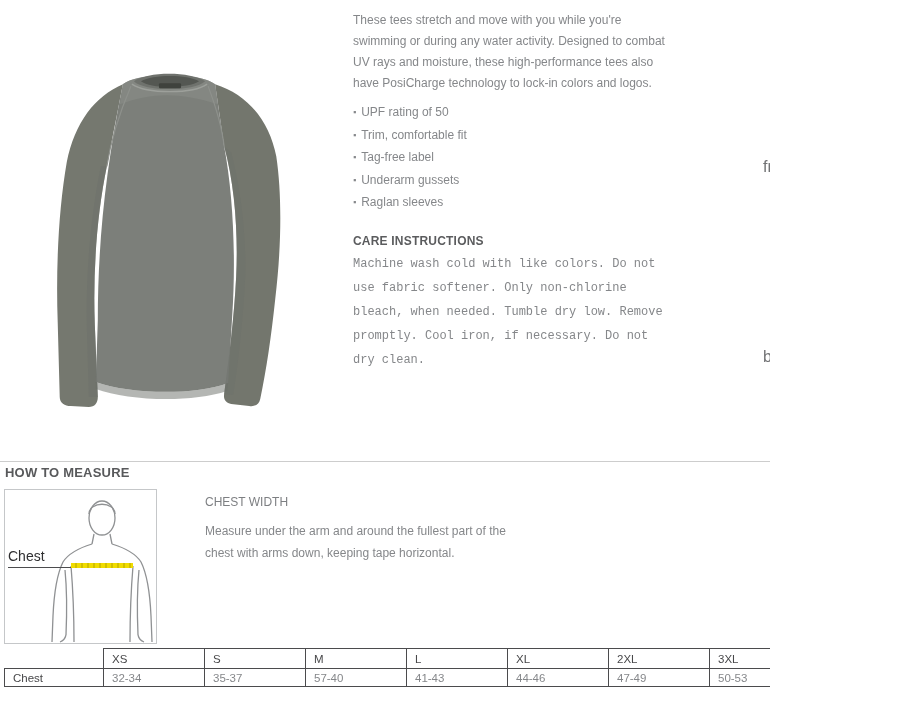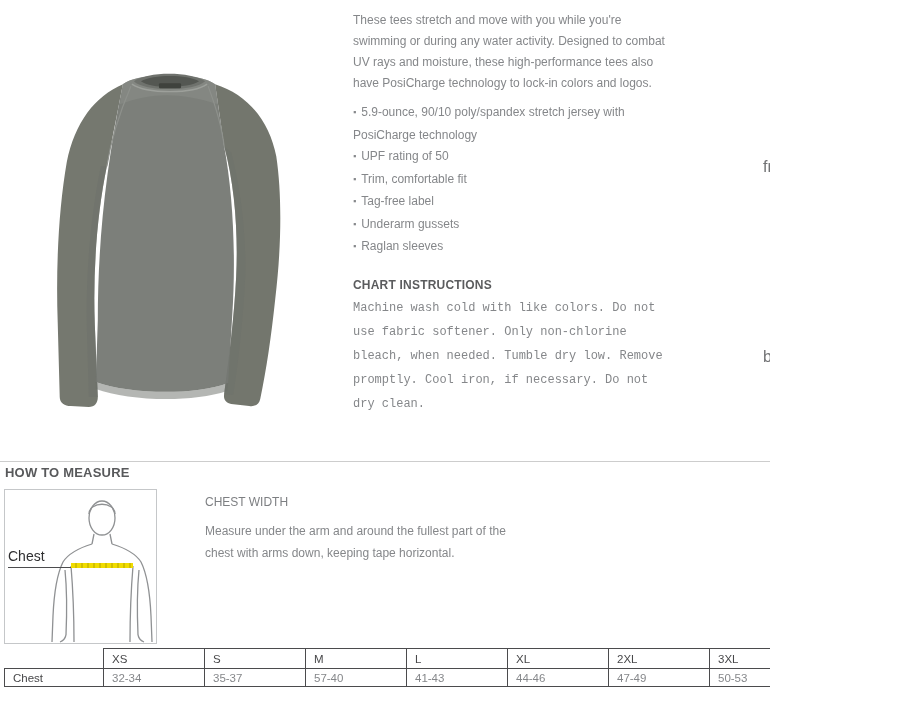--- a/index.html
+++ b/index.html
@@ -61,28 +61,27 @@
       <path fill="#545752" d="M122,57 C134,50 168,50 180,57 C170,64 132,65 122,57 Z"></path>
       <rect x="140" y="59" width="22" height="5" rx="1" fill="#3f423d"></rect>
       <path fill="none" stroke="#9da09b" stroke-width="1.4" d="M113,60 C128,70 174,70 188,60"></path>
       <path fill="none" stroke="#8e918c" stroke-width="1.2" d="M112,62 C100,90 92,116 88,142 M189,62 C198,86 203,104 205,122"></path>
     </svg>
   </div>
 
   <div class="desc">
     <p class="intro">These tees stretch and move with you while you're swimming or during any water activity. Designed to combat UV rays and moisture, these high-performance tees also have PosiCharge technology to lock-in colors and logos.</p>
     <ul class="features">
-      <li><span class="blt">▪</span><span>5.9-ounce, 90/10 poly/spandex stretch jersey with PosiCharge technology</span></li>
       <li><span class="blt">▪</span><span>UPF rating of 50</span></li>
       <li><span class="blt">▪</span><span>Trim, comfortable fit</span></li>
       <li><span class="blt">▪</span><span>Tag-free label</span></li>
       <li><span class="blt">▪</span><span>Underarm gussets</span></li>
       <li><span class="blt">▪</span><span>Raglan sleeves</span></li>
     </ul>
-    <h3 class="care-head">CHART INSTRUCTIONS</h3>
+    <h3 class="care-head">CARE INSTRUCTIONS</h3>
     <p class="care-text">Machine wash cold with like colors. Do not use fabric softener. Only non-chlorine bleach, when needed. Tumble dry low. Remove promptly. Cool iron, if necessary. Do not dry clean.</p>
   </div>
 
   <div class="views">
     <figure class="front-fig">
       <svg class="drawing" width="145" height="155" viewBox="0 0 146 157">
         <g fill="#ffffff" stroke="#2d2d2d" stroke-width="1.3" stroke-linejoin="round">
           <path d="M56,13 C48,26 42,42 39.5,58 C41,88 42,118 43.5,146 L102.5,146 C104,118 105,88 106.5,58 C104,42 98,26 90,13 Q73,25 56,13 Z"></path>
           <path d="M54,10 C42,14 31,25 25,39 C18,56 13,86 11,116 L9.5,140 L9,152.5 L29,153.5 L30,141 C31.5,112 34,82 39.5,58 C44,38 49,20 54,10 Z"></path>
           <path d="M92,10 C104,14 115,25 121,39 C128,56 133,86 135,116 L136.5,140 L137,152.5 L117,153.5 L116,141 C114.5,112 112,82 106.5,58 C102,38 97,20 92,10 Z"></path>

